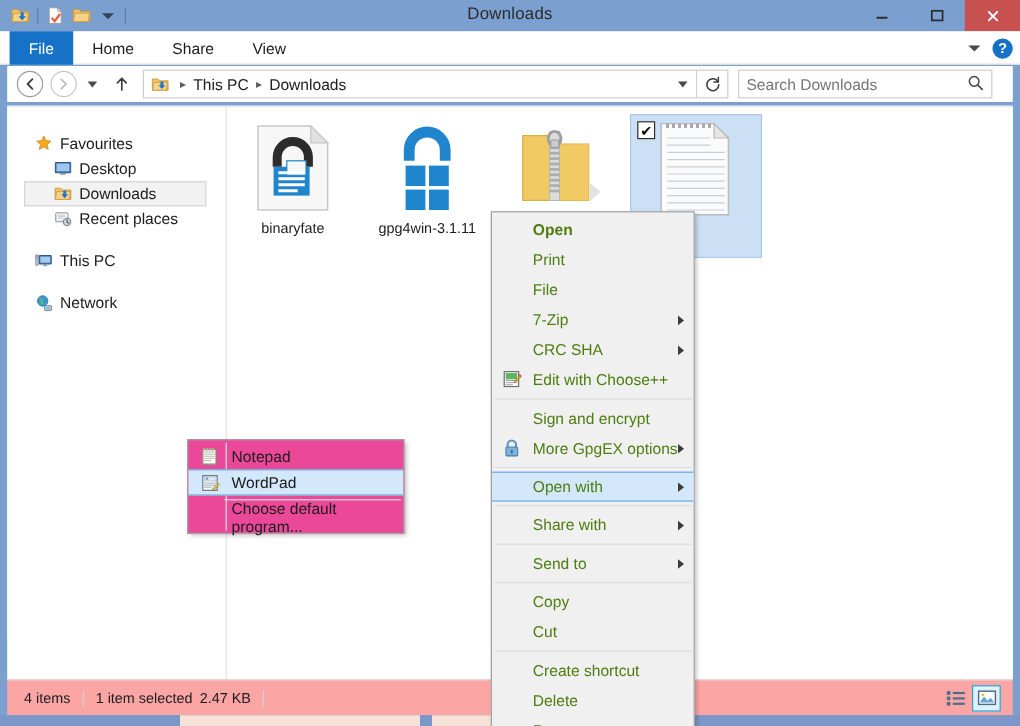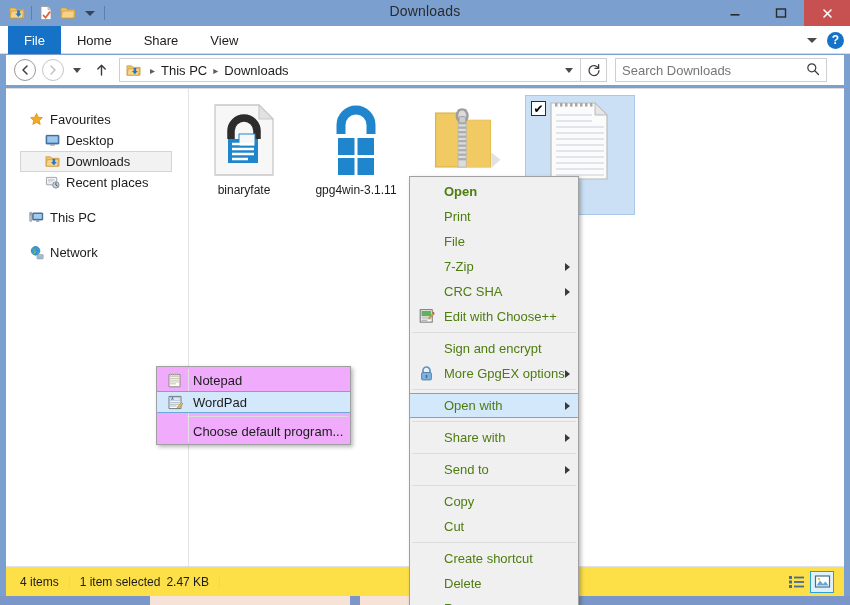--- a/index.html
+++ b/index.html
@@ -200,21 +200,21 @@
     position: absolute; left: 5px; top: 5px;
     width: 15px; height: 15px;
     border: 1px solid #2b2b2b; background: #ffffff;
     display: flex; align-items: center; justify-content: center;
     font-size: 12px; color: #000; line-height: 1;
   }
 
   
   #statusbar {
     position: absolute; left: 6px; top: 566px; width: 838px; height: 30px;
-    background: #fde047;
+    background: #fca5a5;
     border-top: 1px solid #e0e0e0;
     display: flex; align-items: center;
   }
   #status-left { display: flex; align-items: center; padding-left: 14px; gap: 0; }
   .status-text { font-size: 12px; color: #1c1c1c; }
   .status-sep { width: 1px; height: 14px; background: #d0d0d0; margin: 0 10px; }
   #status-right {
     margin-left: auto; display: flex; align-items: center; gap: 2px; padding-right: 10px;
   }
   .viewbtn {
@@ -252,22 +252,22 @@
   .ctx-arrow {
     position: absolute; right: 8px; top: 50%; transform: translateY(-50%);
     width: 0; height: 0;
     border-top: 4px solid transparent;
     border-bottom: 4px solid transparent;
     border-left: 5px solid #3a3a3a;
   }
 
   
   #submenu {
-    position: absolute; left: 156px; top: 366px; width: 195px;
-    background: #f0abfc;
+    position: absolute; left: 156px; top: 366px; width: 181px;
+    background: #ec4899;
     border: 1px solid #a0a0a0;
     box-shadow: 2px 2px 4px rgba(0,0,0,.28);
     padding: 2px 0;
     z-index: 60;
   }
   .sub-item {
     height: 22px; display: flex; align-items: center;
     font-size: 13px; color: #1c1c1c;
     padding-left: 36px; position: relative;
   }

